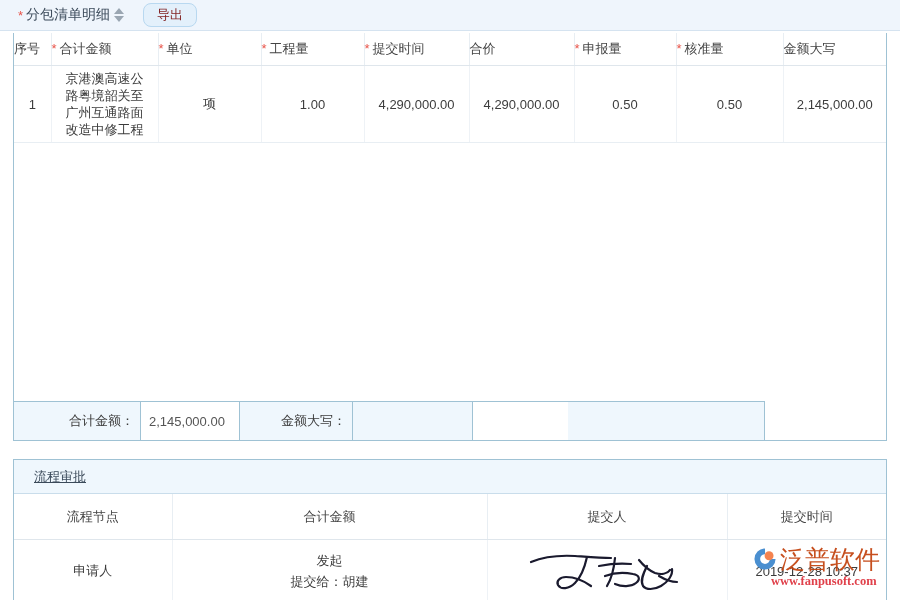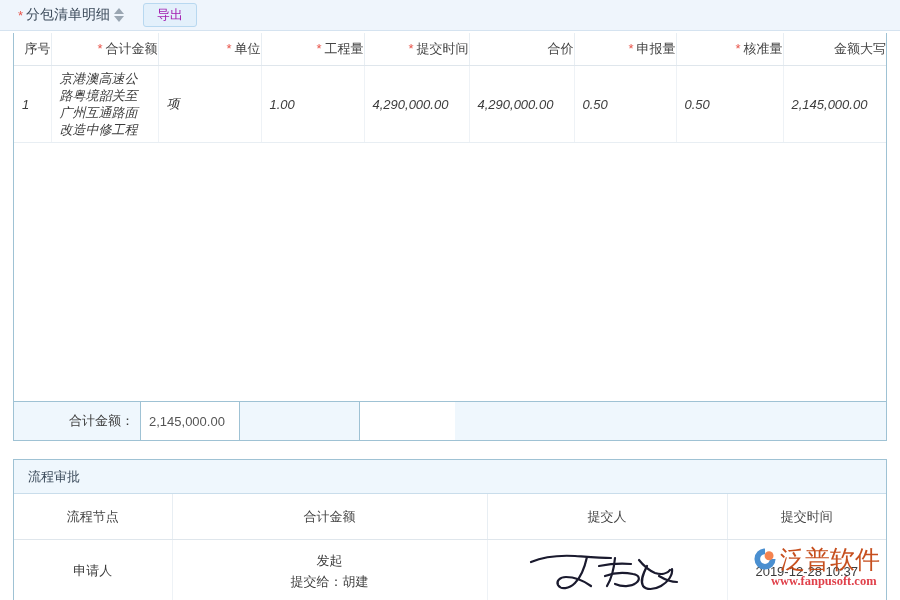--- a/index.html
+++ b/index.html
@@ -64,22 +64,22 @@
   }
   .sort-icon .dn {
     border-top: 6px solid #9aa6b2;
   }
   .export-btn {
     margin-left: 18px;
     height: 24px;
     padding: 0 13px;
     background: #e3f0fb;
     border: 1px solid #b8d8f0;
-    border-radius: 3px;
-    color: #a21caf;
+    border-radius: 8px;
+    color: #7f1d1d;
     font-size: 13px;
     line-height: 22px;
     cursor: pointer;
     font-family: inherit;
     box-sizing: border-box;
   }
 
   
   .grid-wrap {
     position: absolute;
@@ -98,54 +98,53 @@
     table-layout: fixed;
   }
   table.grid th {
     height: 32px;
     font-weight: normal;
     font-size: 13px;
     color: #444;
     border-bottom: 1px solid #dfe6ec;
     border-right: 1px solid #e8eef3;
     background: #fff;
-    text-align: right;
+    text-align: left;
     padding: 0;
     white-space: nowrap;
   }
   table.grid th:last-child { border-right: none; }
   table.grid td {
     font-size: 13px;
     color: #3c3c3c;
     border-bottom: 1px solid #e8eef3;
     border-right: 1px solid #eef2f6;
     padding: 4px 8px;
     vertical-align: middle;
-    text-align: left;
-    box-sizing: border-box;
-    font-style: italic;
+    text-align: center;
+    box-sizing: border-box;
   }
   table.grid td:last-child { border-right: none; }
   td.cell-desc {
     text-align: left;
     line-height: 17px;
     padding: 6px 8px;
   }
   td.cell-num { text-align: center; }
 
   .grid-body-filler {
     
   }
 
   
   .summary {
     position: absolute;
     left: 13px;
     top: 401px;
-    width: 874px;
+    width: 752px;
     height: 40px;
     box-sizing: border-box;
     display: flex;
     border: 1px solid #9fc2d4;
     border-top: 1px solid #9fc2d4;
     background: #eff7fd;
   }
   .sum-cell {
     display: flex;
     align-items: center;
@@ -181,24 +180,25 @@
     border-bottom: none;
     box-sizing: border-box;
     background: #fff;
   }
   .approval-head {
     height: 34px;
     background: #eff7fd;
     border-bottom: 1px solid #c9ddeb;
     display: flex;
     align-items: center;
-    padding-left: 14px;
+    padding-left: 20px;
     font-size: 13px;
     color: #3b4a5a;
     box-sizing: border-box;
+    text-decoration: underline;
   }
   table.approval-grid {
     border-collapse: collapse;
     width: 100%;
     table-layout: fixed;
   }
   table.approval-grid th {
     height: 45px;
     font-weight: normal;
     font-size: 13px;
@@ -327,20 +327,21 @@
         <td class="cell-num">2,145,000.00</td>
       </tr>
     </tbody>
   </table>
   <div class="grid-body-filler"></div>
 </div>
 
 <div class="summary">
   <div class="sum-cell sum-label" style="width:127px">合计金额：</div>
   <div class="sum-cell sum-value" style="width:99px">2,145,000.00</div>
+  <div class="sum-cell sum-label" style="width:113px">金额大写：</div>
   <div class="sum-cell sum-blank-blue" style="width:120px"></div>
   <div class="sum-cell sum-blank-white" style="width:95px"></div>
 </div>
 
 <div class="approval">
   <div class="approval-head">流程审批</div>
   <table class="approval-grid">
     <colgroup>
       <col style="width:158px">
         <col style="width:315px">

